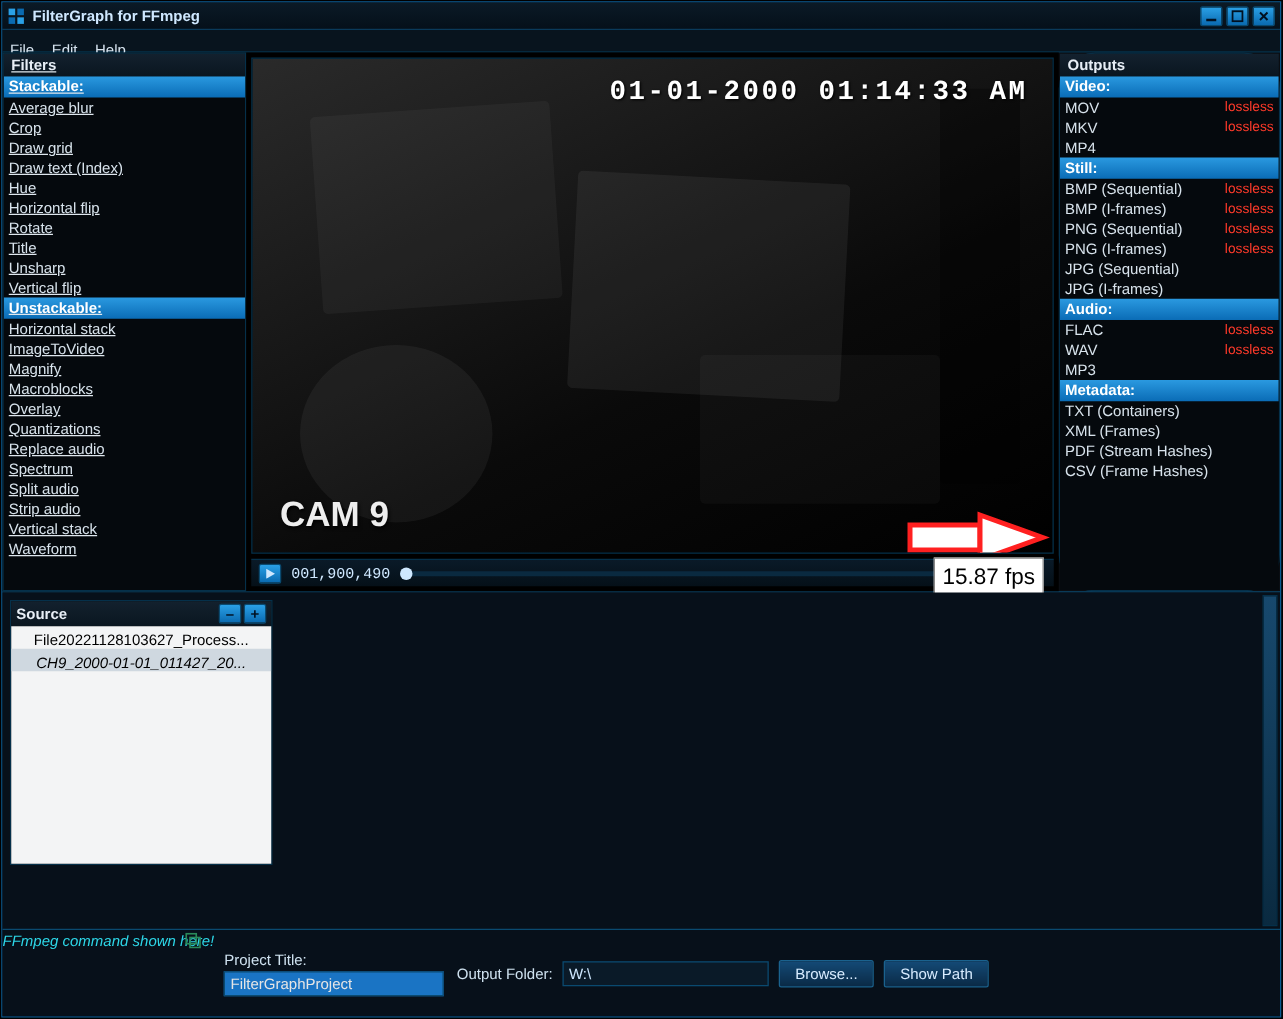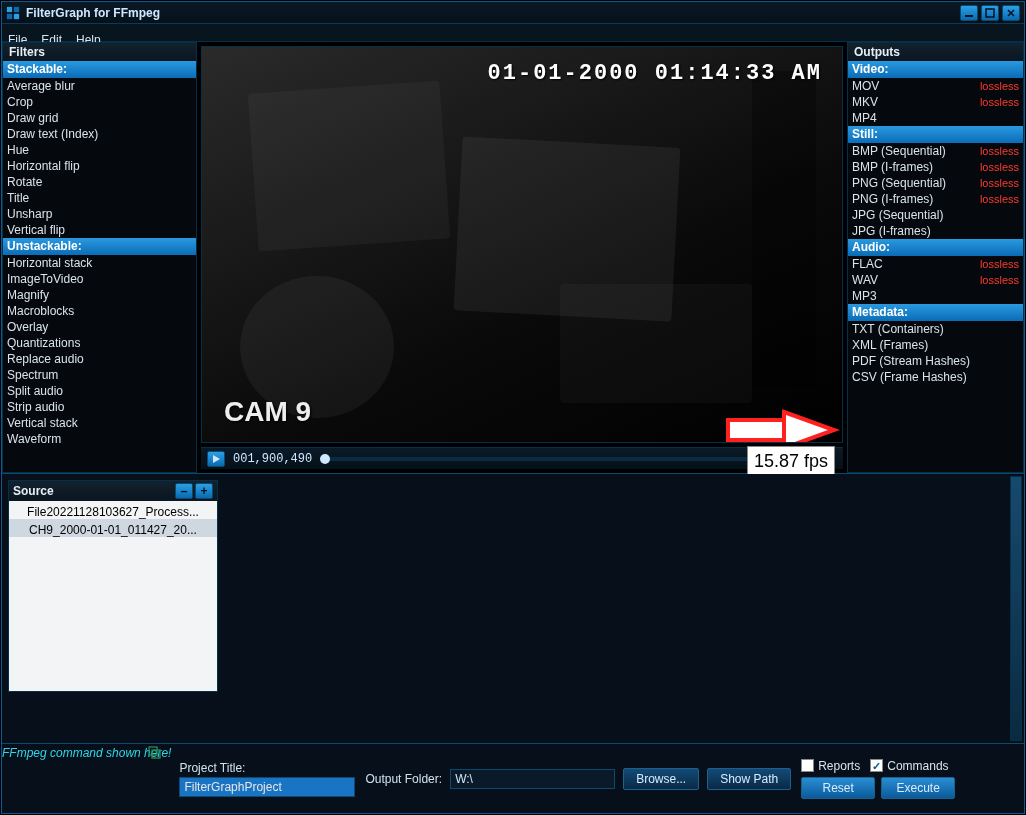--- a/index.html
+++ b/index.html
@@ -16,22 +16,22 @@
 .winbtn svg { width:10px; height:10px; }
 
 .menubar { height: 18px; background: #08141e; display: flex; align-items: center; padding: 0 6px; gap: 14px; color: #d6e3ef; border-bottom: 1px solid #05304a; }
 .menubar span { cursor: pointer; margin-top: 14px; }
 
 .content-top { display: flex; height: 432px; border-bottom: 1px solid #0a4a70; }
 
 .panel { background: #0a1016; border: 1px solid #05304a; display:flex; flex-direction: column; }
 .panel-header { background: linear-gradient(#13212e,#0a1620); color:#e7eef6; font-weight: bold; padding: 2px 6px; height:18px; display:flex; align-items:center; }
 
-.filters-panel { width: 195px; }
-.outputs-panel { width: 177px; }
+.filters-panel { width: 195px; text-decoration: underline; }
+.outputs-panel { width: 177px; border-radius: 29px; }
 .center-panel { flex: 1; display:flex; flex-direction: column; background:#000; }
 
 .list { flex:1; overflow:hidden; background:#05090d; }
 .section-head { background: linear-gradient(#2a99e0,#0a6cb6); color:#fff; font-weight:bold; padding:1px 4px; height:17px; }
 .list-item { padding:1px 4px; height:16px; color:#d8e3ec; cursor:pointer; display:flex; justify-content:space-between; align-items:center; }
 .lossless { color:#ff3a2a; font-size:11px;padding-left:12px; }
 
 .video-area { flex:1; position:relative; background: linear-gradient(155deg,#2a2a2a 0%, #1a1a1a 30%, #0a0a0a 60%, #000 100%); margin: 4px; border:1px solid #05304a; overflow:hidden; }
 .video-area .ts { position:absolute; top:14px; right:20px; font-family: 'Courier New', monospace; font-size:22px; letter-spacing:2px; color:#fff; text-shadow:1px 1px 2px #000; font-weight:bold; }
 .video-area .cam { position:absolute; bottom:14px; left:22px; font-family: Arial, sans-serif; font-size:28px; color:#eee; text-shadow:1px 1px 3px #000; font-weight:bold; }
@@ -48,21 +48,21 @@
 
 .content-mid { height: 270px; background:#07101a; display:flex; padding:6px; border-bottom:1px solid #0a4a70; position:relative; }
 .content-mid::after { content:''; position:absolute; right:2px; top:2px; bottom:2px; width:10px; background:linear-gradient(#17496e,#0a2a40); border:1px solid #05304a; }
 
 .source-panel { width:210px; background:#05090d; border:1px solid #05304a; display:flex; flex-direction:column; height:212px; }
 .source-header { background:linear-gradient(#13212e,#0a1620); height:20px; display:flex; align-items:center; padding:0 4px; }
 .source-header .lbl { flex:1; font-weight:bold; color:#e7eef6; }
 .src-btn { width:18px; height:16px; background:linear-gradient(#2aa0e6,#0a6ab0); border:1px solid #0a4a70; border-radius:2px; display:flex; align-items:center; justify-content:center; color:#012; font-weight:bold; cursor:pointer; margin-left:2px; }
 .source-list { flex:1; background:#f3f4f5; color:#000; overflow:hidden; }
 .source-row { display:flex; align-items:center; height:18px; padding:0 4px; gap:4px; cursor:pointer;flex-direction:column; }
-.source-row.selected { background:#cfd8e0; }
+.source-row.selected { background:#cfd8e0;font-style:italic; }
 .hourglass { width:12px; height:12px; }
 
 .bottom { flex:1; display:flex; background:#07101a; }
 .cmdline { height:18px; display:flex; align-items:center; justify-content:center; color:#2dd7e8; font-style:italic; position:relative; }
 .copy-icon { position:absolute; right:10px; top:1px; width:14px; height:14px; cursor:pointer; }
 
 .bottom-row { display:flex; align-items:center; padding:4px 8px; gap:10px; }
 .left-block { width:176px; display:flex; flex-direction:column; gap:2px; }
 .lblrow { color:#cfe2f0; }
 .textinput { background:#0a1a28; border:1px solid #0a4a70; color:#cfe8ff; padding:2px 4px; height:20px; width:100%; }
@@ -296,32 +296,16 @@
         <input class="textinput sel" value="FilterGraphProject" style="">
       </div>
 
       <div class="mid-block">
         <span class="lblrow">Output Folder:</span>
         <input class="textinput of-input" value="W:\" style="">
         <div class="btn">Browse...</div>
         <div class="btn">Show Path</div>
       </div>
 
-      <div class="right-block">
-        <div class="chkrow">
-          <label class="chk">
-            <span class="chkbox" id="chk-reports"></span>
-            <span>Reports</span>
-          </label>
-          <label class="chk">
-            <span class="chkbox checked" id="chk-commands"></span>
-            <span>Commands</span>
-          </label>
-        </div>
-        <div class="btnrow">
-          <div class="btn blue">Reset</div>
-          <div class="btn blue">Execute</div>
-        </div>
-      </div>
     </div>
   </div>
 
 </div>
 
 </body></html>

